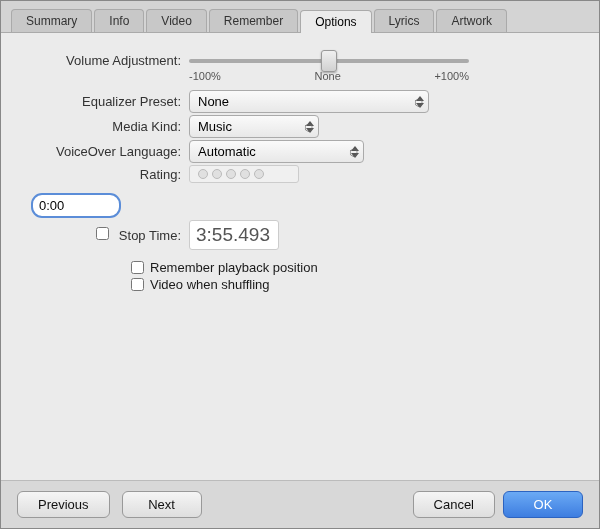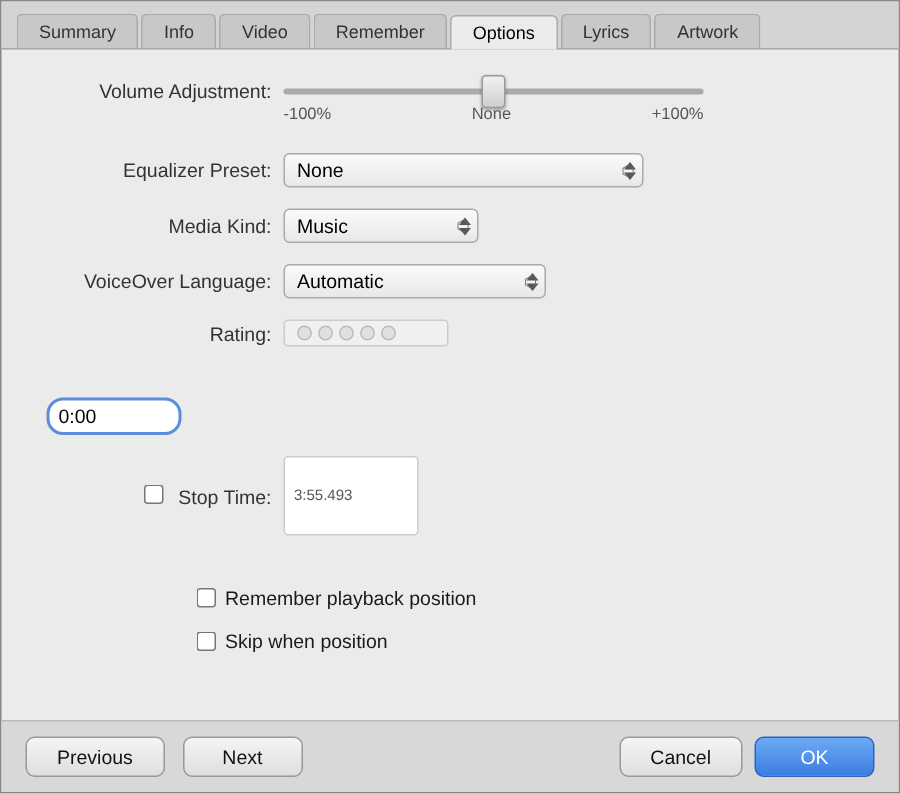--- a/index.html
+++ b/index.html
@@ -57,21 +57,21 @@
       bottom: -1px;
       z-index: 2;
     }
 
     
     .content {
       flex: 1;
       padding: 20px 30px;
       display: flex;
       flex-direction: column;
-      gap: 14px;
+      gap: 2px;
     }
 
     
     .form-row {
       display: flex;
       align-items: center;
       gap: 8px;
     }
 
     .form-label {
@@ -246,23 +246,23 @@
       padding: 3px 6px;
       width: 90px;
       font-size: 13px;
       background: #fff;
       outline: none;
     }
 
     .time-input-inactive {
       border: 1px solid #ccc;
       border-radius: 3px;
-      padding: 20px 6px;
+      padding: 3px 6px;
       width: 90px;
-      font-size: 10px;
+      font-size: 19px;
       background: #fff;
       color: #555;
     }
 
     
     .button-bar {
       display: flex;
       flex-direction: row;
       align-items: center;
       padding: 10px 16px;
@@ -422,21 +422,21 @@
 
     <div class="spacer"></div>
 
     <div class="checkbox-row">
       <input type="checkbox" style="">
       <span>Remember playback position</span>
     </div>
 
     <div class="checkbox-row">
       <input type="checkbox" style="">
-      <span>Skip when position</span>
+      <span>Video when shuffling</span>
     </div>
 
   </div>
 
   <div class="button-bar">
     <div class="left-buttons">
       <button class="btn">Previous</button>
       <button class="btn">Next</button>
     </div>
     <div class="right-buttons">

